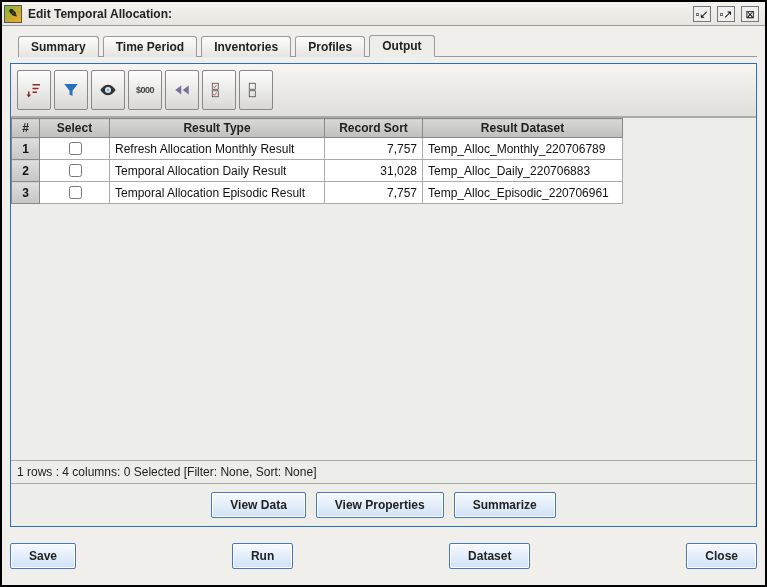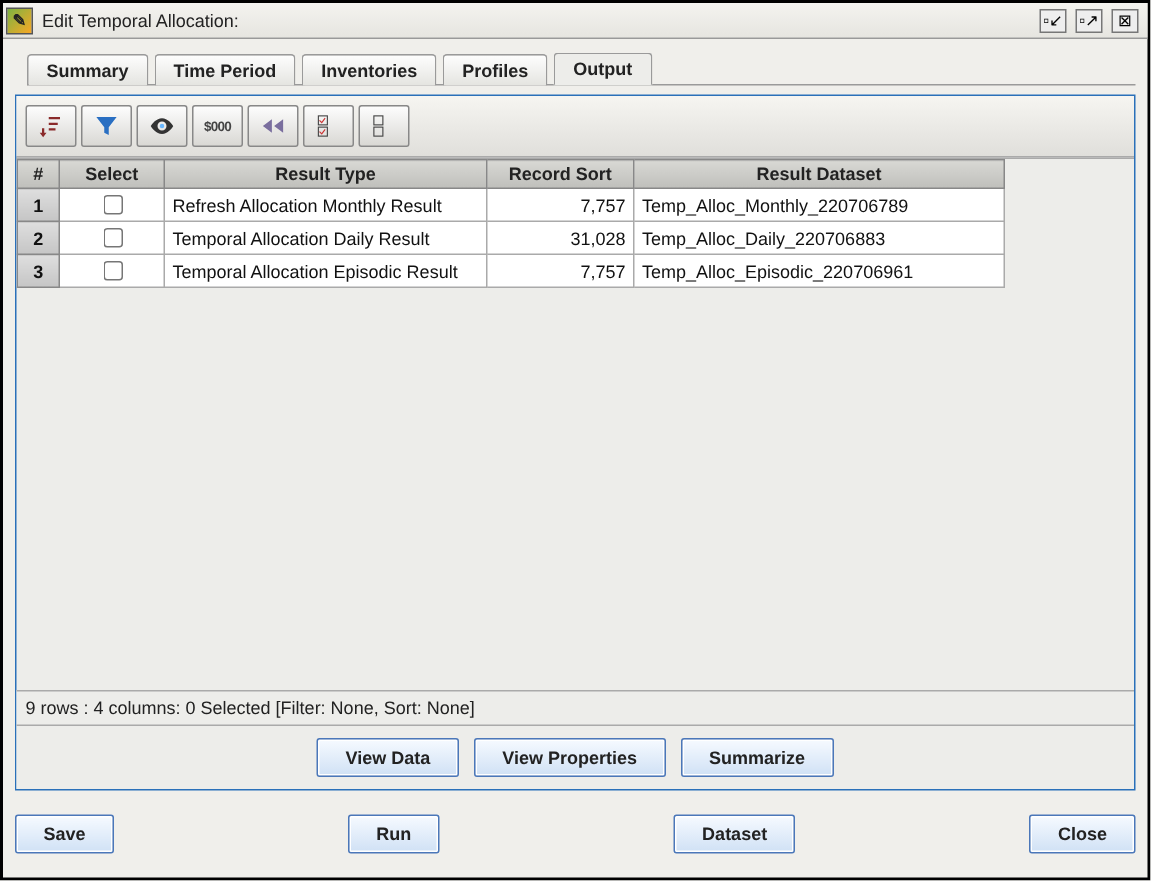--- a/index.html
+++ b/index.html
@@ -1,29 +1,29 @@
 <!DOCTYPE html>
 <html><head>
 <meta charset="utf-8">
 <style>
 * { box-sizing: border-box; font-family: Arial, sans-serif; }
 body { margin: 0; background: #fff; }
 .window { width: 767px; height: 587px; border: 2px solid #000; background: #f0efeb; display: flex; flex-direction: column; }
 .titlebar { display: flex; align-items: center; background: linear-gradient(#f4f3ef,#e6e5e0); border-bottom: 1px solid #999; padding: 2px 6px 2px 2px; gap: 6px; min-height: 24px; }
 .titlebar .appicon { width: 18px; height: 18px; background: linear-gradient(135deg,#7cb342,#f9a825); border: 1px solid #555; display:flex; align-items:center; justify-content:center; font-size: 11px; color:#222; font-weight:bold; }
-.titlebar .title { font-size: 12px; font-weight: normal; color:#222; }
+.titlebar .title { font-size: 12px; font-weight: bold; color:#222; }
 .titlebar .spacer { flex:1; }
 .winbtn { width: 18px; height: 16px; border: 1px solid #777; background: #eee; font-size: 11px; line-height: 12px; display:flex; align-items:center; justify-content:center; cursor:pointer; }
 .content { flex:1; display:flex; flex-direction:column; padding: 8px; gap:6px; }
 .tabs { display:flex; gap:4px; align-items:flex-end; margin-left:8px; border-bottom:1px solid #9a9a9a; }
 .tab { border:1px solid #9a9a9a; border-bottom:none; padding:3px 12px; font-size:12px; font-weight:bold; background:linear-gradient(#fdfdfd,#e4e4e0); color:#222; cursor:pointer; border-radius:3px 3px 0 0; position:relative; top:1px; }
 .tab.active { background:#ededea; border-bottom:1px solid #ededea; }
 .panel { flex:1; border:1px solid #2a70b9; background:#ededea; display:flex; flex-direction:column; }
 .toolbar { display:flex; gap:3px; padding:6px; border-bottom:1px solid #aaa; background:linear-gradient(#f6f5f1,#e0dfdb); }
-.tb-btn { width:34px; height:28px; border:1px solid #888; background:linear-gradient(#fdfdfd,#d9d8d4); display:flex; align-items:center; justify-content:center; cursor:pointer; border-radius:2px; }
+.tb-btn { width:34px; height:40px; border:1px solid #888; background:linear-gradient(#fdfdfd,#d9d8d4); display:flex; align-items:center; justify-content:center; cursor:pointer; border-radius:2px; }
 .tb-btn svg { width:18px; height:18px; }
 .tablewrap { flex:1; overflow:auto; border-top:1px solid #aaa; }
 table { border-collapse:collapse; font-size:12px; background:#fff; }
 th { background:linear-gradient(#d8d8d4,#bfbfbb); border:1px solid #888; padding:2px 6px; font-weight:bold; color:#222; }
 td { border:1px solid #aaa; padding:1px 5px; background:#fff; color:#111; white-space:nowrap; }
 td.rowhdr { background:linear-gradient(#dedede,#c5c5c5); text-align:center; font-weight:bold; border:1px solid #888; }
 td.num { text-align:right; }
 td.sel { text-align:center; }
 .statusbar { border-top:1px solid #aaa; padding:4px 6px; font-size:12px; color:#222; background:#ededea; }
 .btnrow { display:flex; gap:10px; justify-content:center; padding:8px 0; border-top:1px solid #aaa; background:#ededea; }
@@ -98,21 +98,21 @@
       </div>
 
       <div class="tablewrap">
         <table>
           <thead>
             <tr>
               <th style="width:28px">#</th>
               <th style="width:70px">Select</th>
               <th style="width:215px">Result Type</th>
               <th style="width:98px">Record Sort</th>
-              <th style="width:247px">Result Dataset</th>
+              <th style="width:200px">Result Dataset</th>
             </tr>
           </thead>
           <tbody>
             <tr>
               <td class="rowhdr">1</td>
               <td class="sel"><input type="checkbox" style=""></td>
               <td>Refresh Allocation Monthly Result</td>
               <td class="num">7,757</td>
               <td>Temp_Alloc_Monthly_220706789</td>
             </tr>
@@ -127,21 +127,21 @@
               <td class="rowhdr">3</td>
               <td class="sel"><input type="checkbox" style=""></td>
               <td>Temporal Allocation Episodic Result</td>
               <td class="num">7,757</td>
               <td>Temp_Alloc_Episodic_220706961</td>
             </tr>
           </tbody>
         </table>
       </div>
 
-      <div class="statusbar">9 rows : 4 columns: 0 Selected [Filter: None, Sort: None]</div>
+      <div class="statusbar">1 rows : 4 columns: 0 Selected [Filter: None, Sort: None]</div>
 
       <div class="btnrow">
         <button class="btn">View Data</button>
         <button class="btn">View Properties</button>
         <button class="btn">Summarize</button>
       </div>
 
     </div>
 
     <div class="footer">

